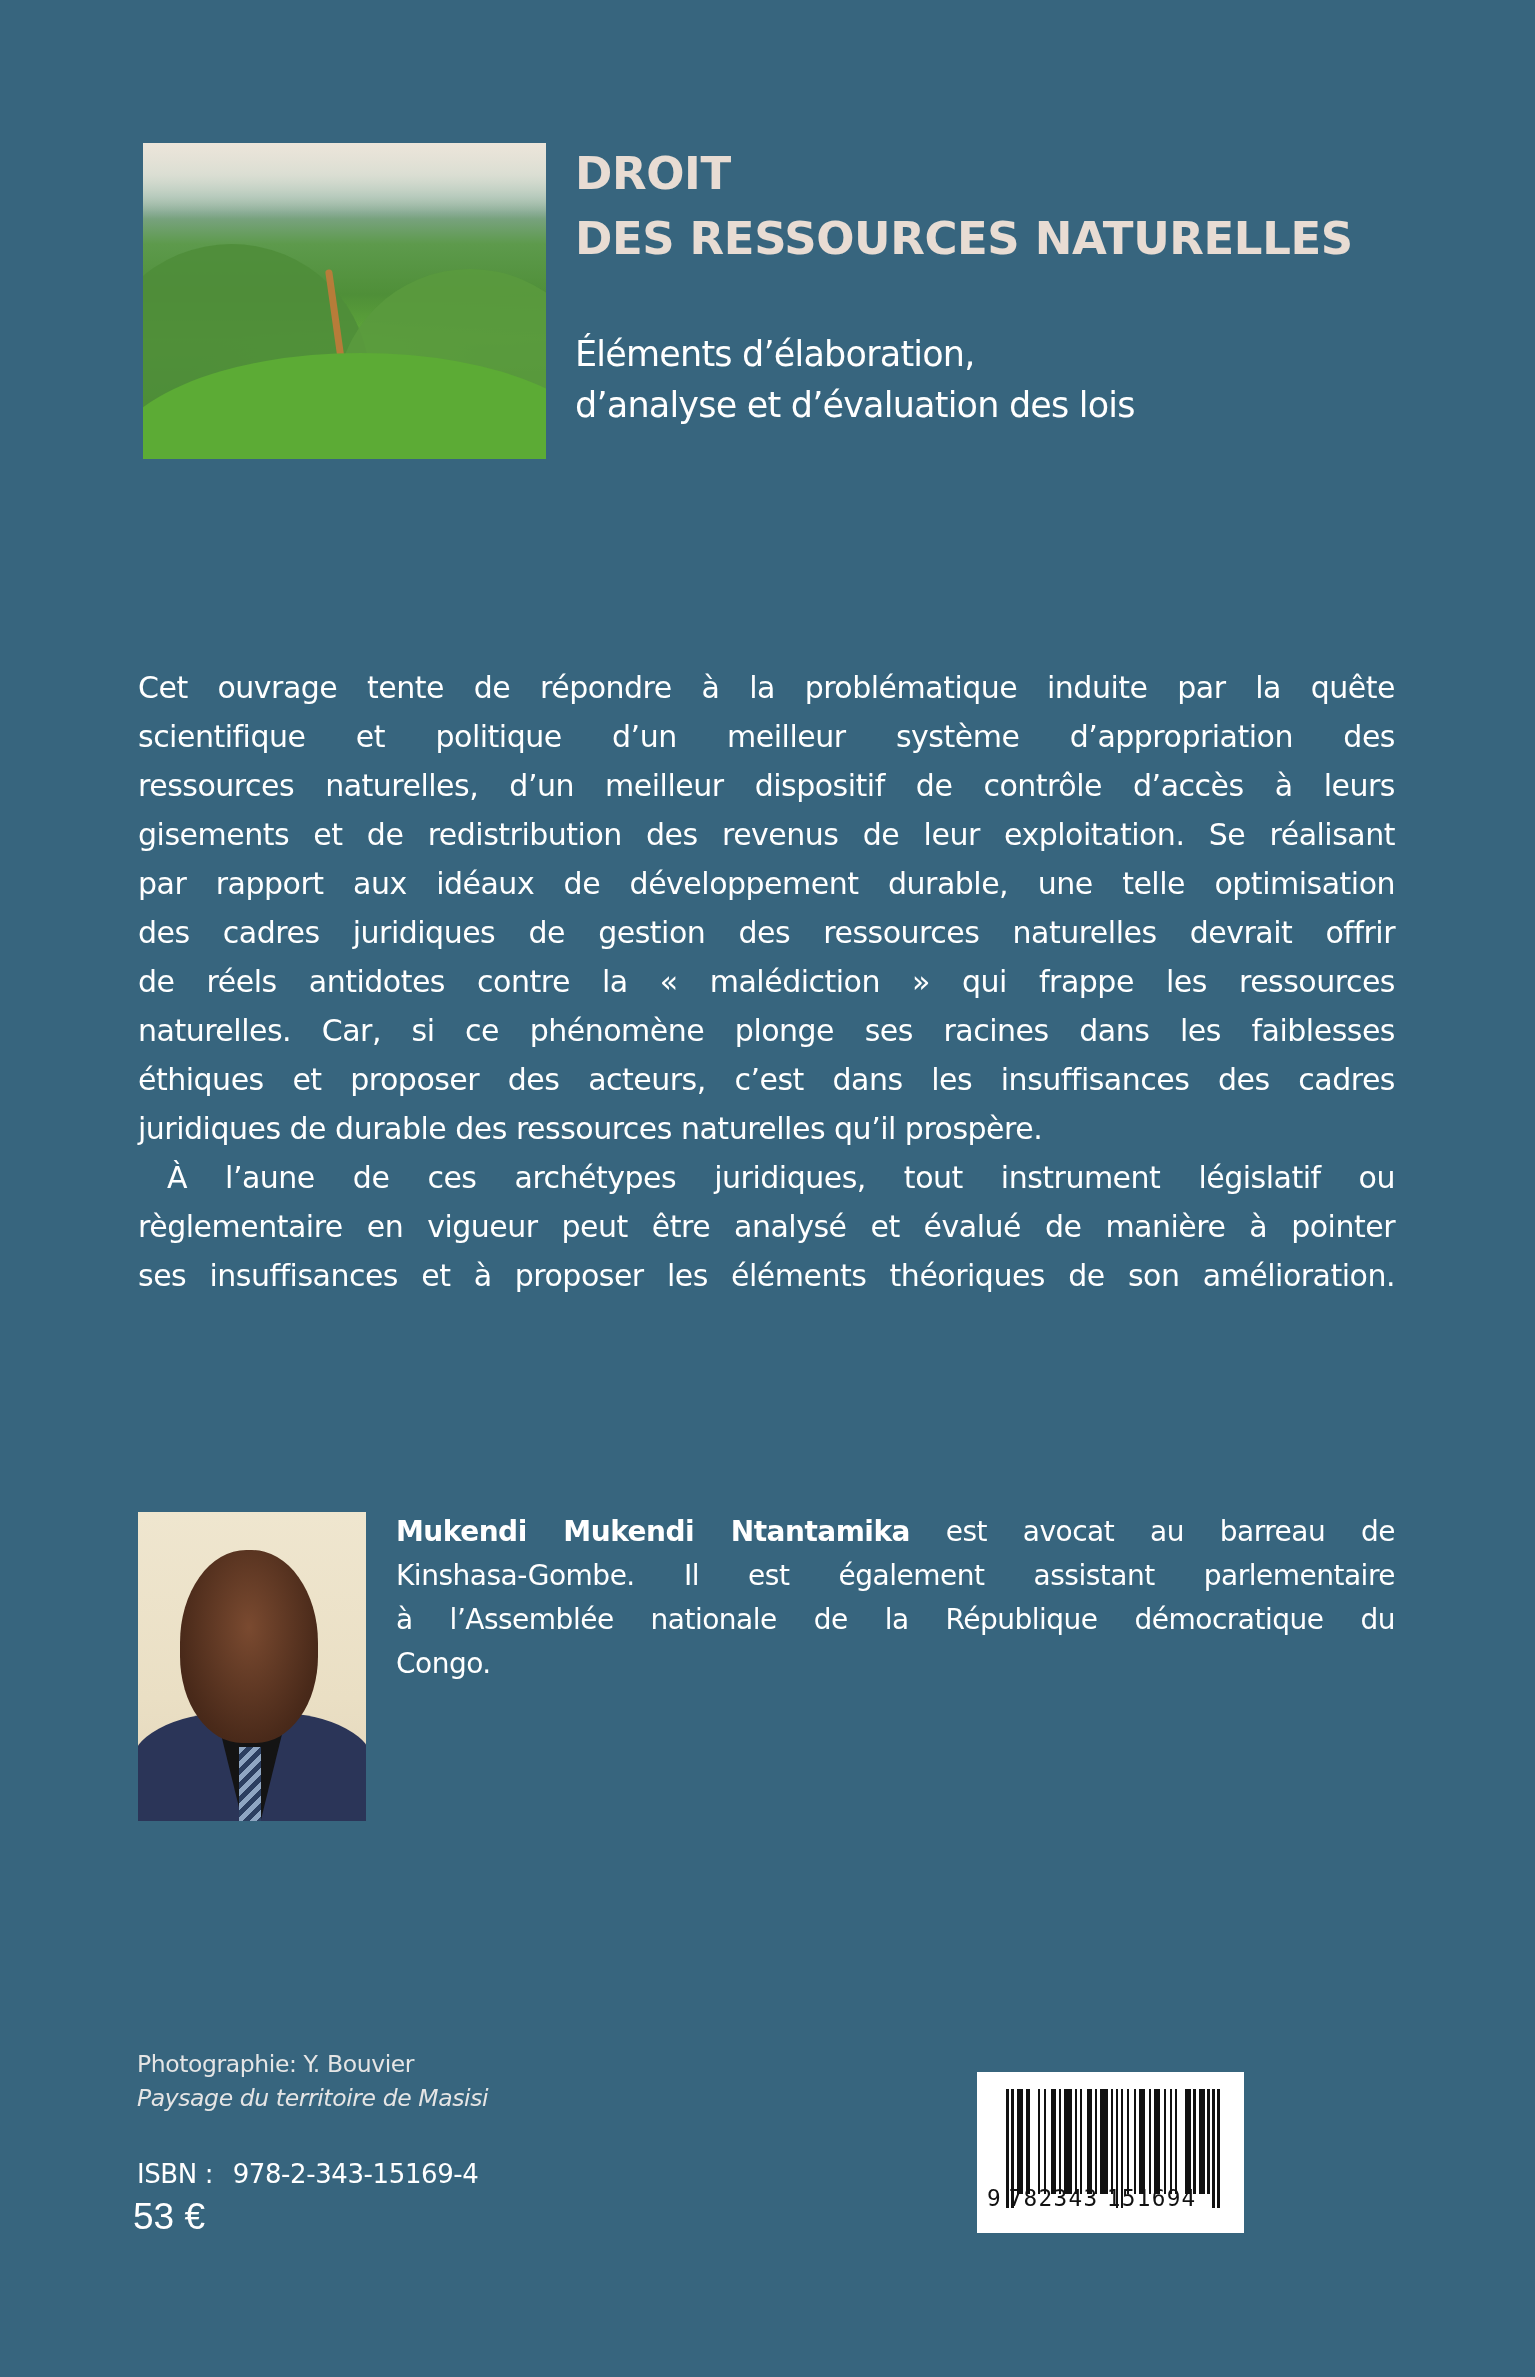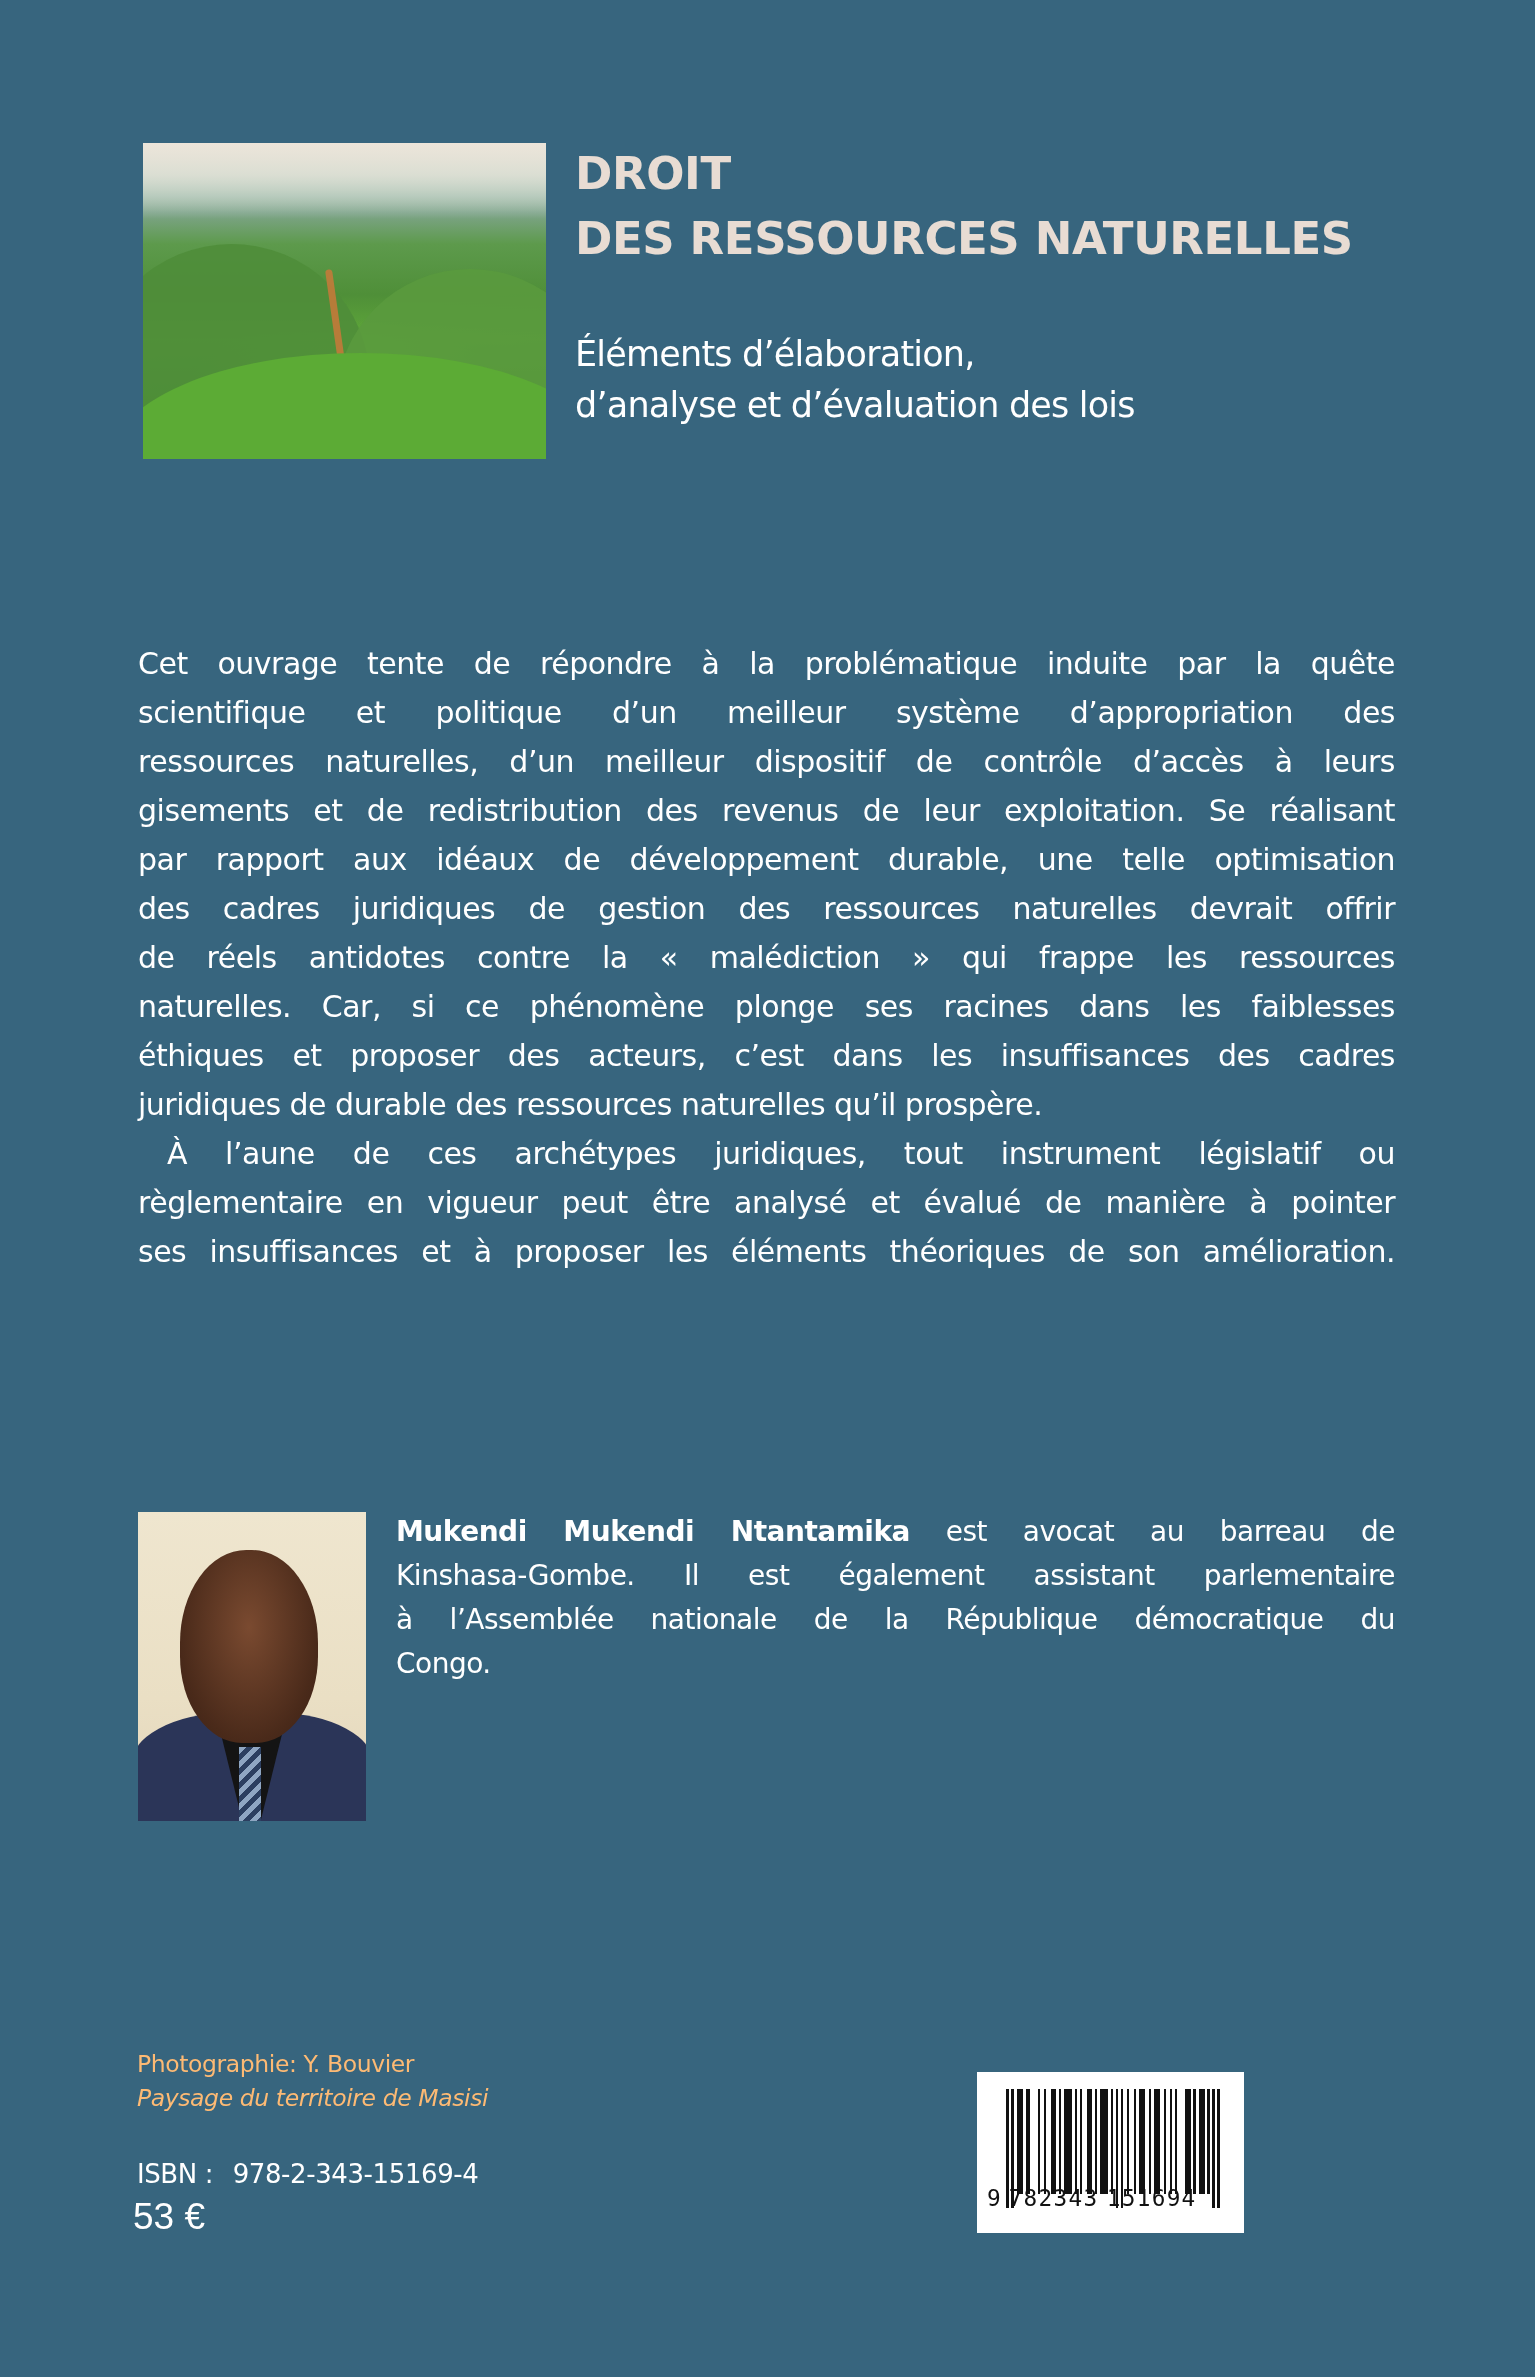--- a/index.html
+++ b/index.html
@@ -46,21 +46,21 @@
   }
   .title div { white-space: nowrap; }
   .subtitle {
     position: absolute; left: 575px; top: 329px;
     font-family: "DejaVu Sans", sans-serif; font-weight: normal;
     font-size: 35px; line-height: 51px; color: #ffffff; letter-spacing: -0.8px;
   }
   .subtitle div { white-space: nowrap; }
 
   .body-text {
-    position: absolute; left: 138px; top: 639px; width: 1257px;
+    position: absolute; left: 138px; top: 663px; width: 1257px;
     font-family: "DejaVu Sans", sans-serif; font-size: 30px; line-height: 49px;
     color: #ffffff; letter-spacing: -0.5px;
   }
   .body-text .line {
     display: block; text-align: justify; text-align-last: justify; white-space: nowrap;
     height: 49px; overflow: visible;
   }
   .body-text .line.last { text-align-last: left; }
   .body-text .line.indent { padding-left: 29px; }
 
@@ -91,21 +91,21 @@
     position: absolute; left: 396px; top: 1510px; width: 999px;
     font-family: "DejaVu Sans", sans-serif; font-size: 28px;
     line-height: 44px; color: #ffffff; letter-spacing: -0.5px;
   }
   .author-bio .line { display: block; text-align: justify; text-align-last: justify; white-space: nowrap; height: 44px; }
   .author-bio .line.last { text-align-last: left; }
   .author-bio .name { font-weight: bold; }
 
   .credits {
     position: absolute; left: 137px; top: 2047px;
-    font-family: "DejaVu Sans", sans-serif; font-size: 23.5px; line-height: 34px; color: #fdba74;
+    font-family: "DejaVu Sans", sans-serif; font-size: 23.5px; line-height: 34px; color: #e5e5e5;
     letter-spacing: -0.4px;
   }
   .credits .caption { font-style: italic; text-align: right; }
   .isbn {
     position: absolute; left: 137px; top: 2159px;
     font-family: "DejaVu Sans", sans-serif; font-size: 26px; color: #ffffff; letter-spacing: -0.4px;
   }
   .isbn .isbn-label { margin-right: 11.7px; }
   .price {
     position: absolute; left: 133px; top: 2196px;

